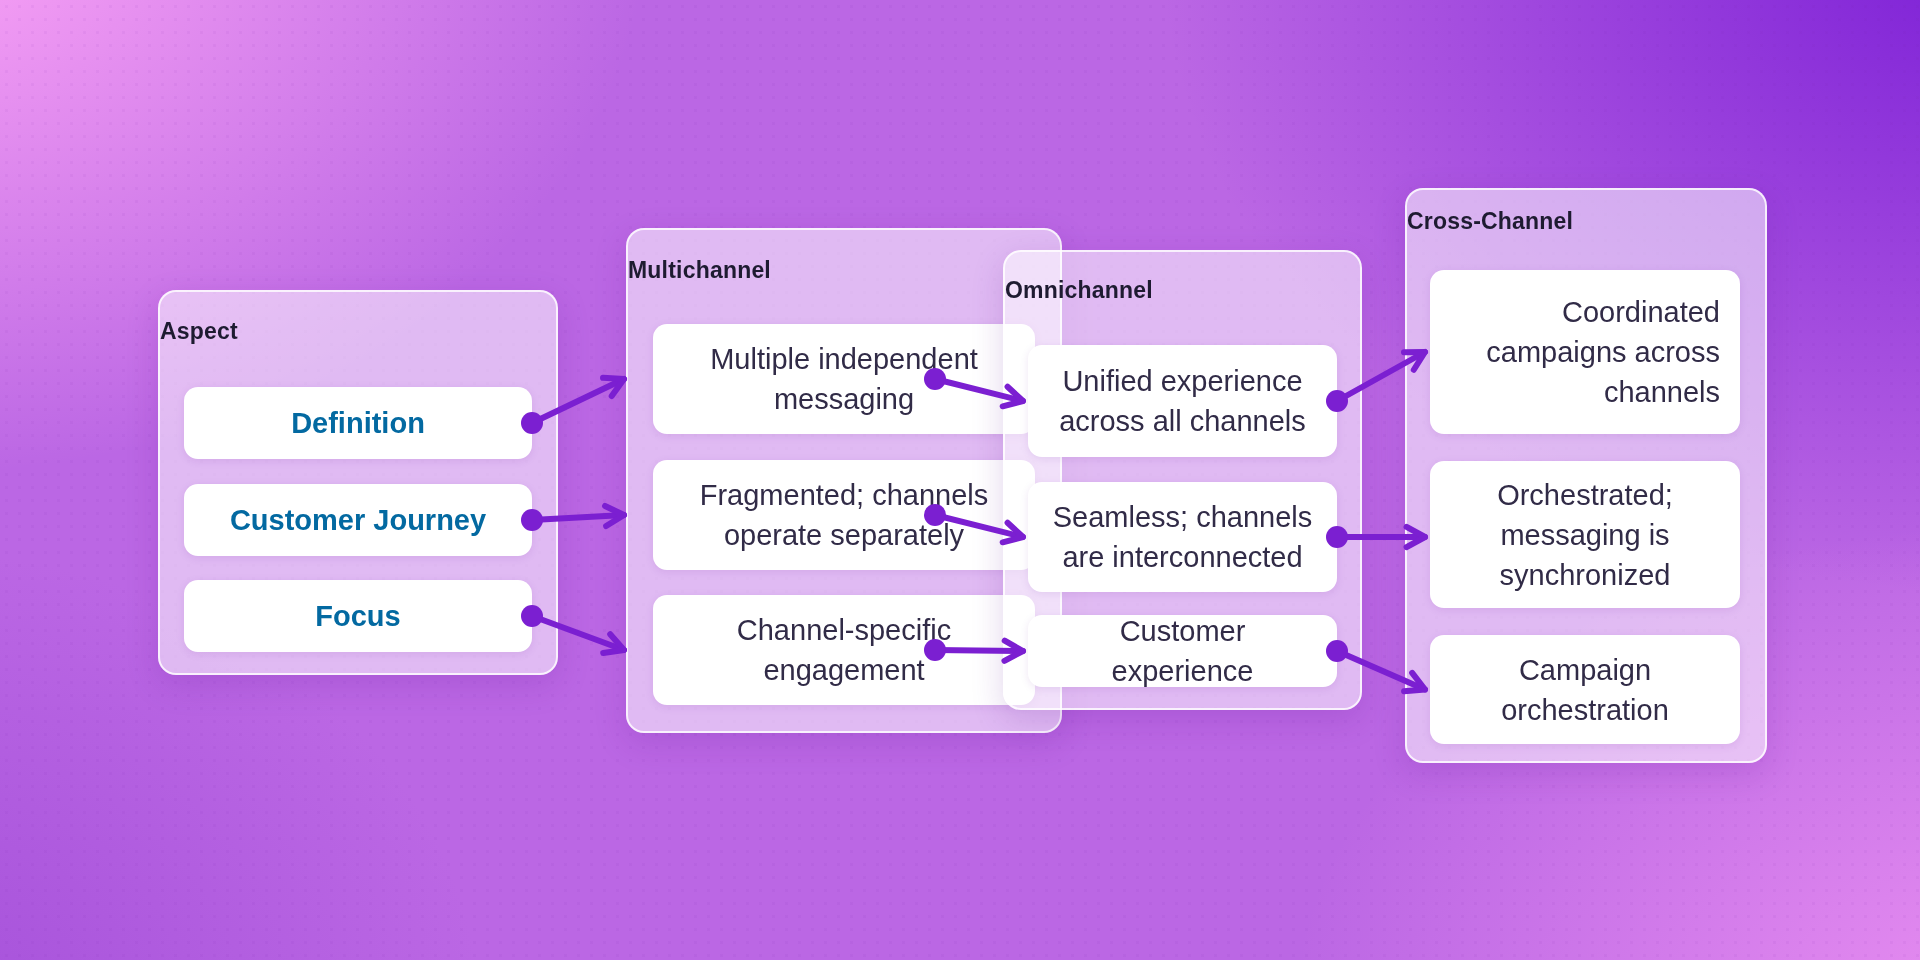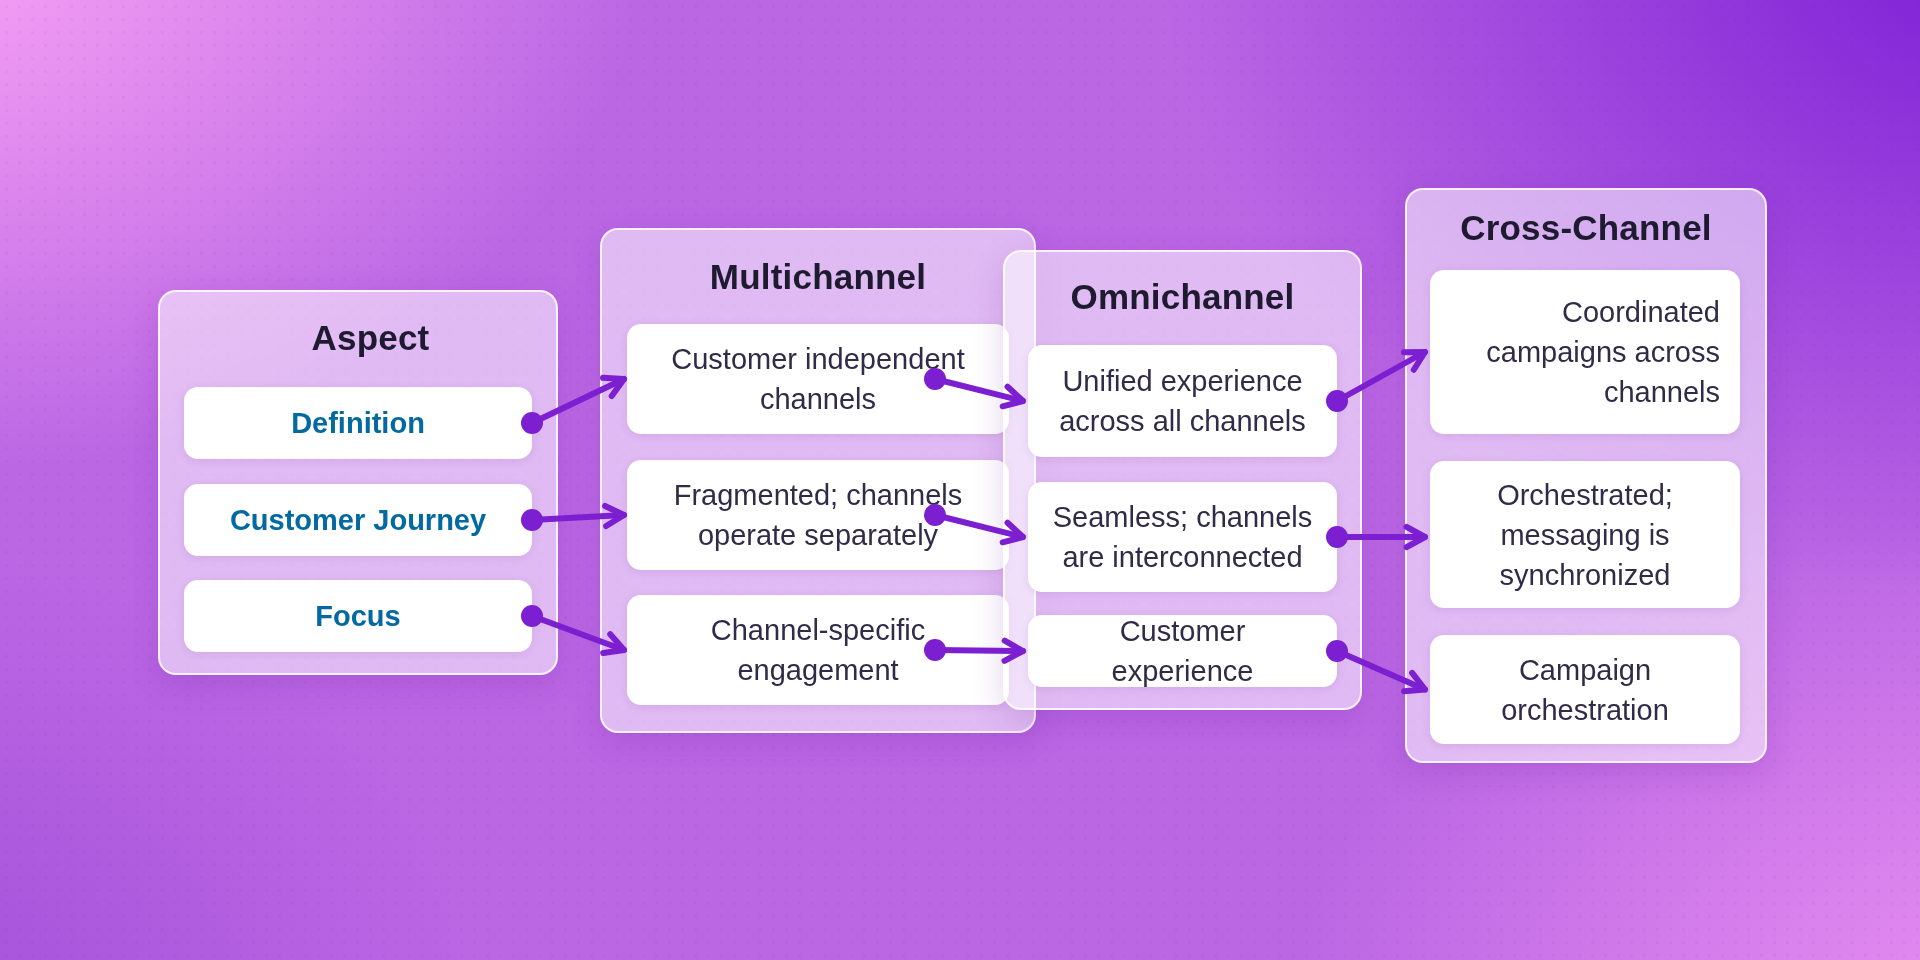--- a/index.html
+++ b/index.html
@@ -35,22 +35,22 @@
     position: absolute;
     background: rgba(255,255,255,0.55);
     border: 2px solid rgba(255,255,255,0.8);
     border-radius: 18px;
     box-shadow: 0 10px 32px rgba(96,22,148,0.18);
     box-sizing: border-box;
     z-index: 1;
   }
   .card h2 {
     margin: 0;
-    text-align: center;
-    font-size: 35px;
+    text-align: left;
+    font-size: 23px;
     font-weight: 700;
     letter-spacing: 0.2px;
     color: #1e1b31;
   }
   .box {
     position: absolute;
     background: #ffffff;
     border-radius: 14px;
     box-shadow: 0 2px 8px rgba(96,22,148,0.10);
     display: flex;
@@ -61,24 +61,24 @@
     box-sizing: border-box;
     font-size: 29px;
     line-height: 40px;
     color: #312b47;
   }
   .box.bold {
     font-weight: 700;
     color: #0369a1;
   }
   
-  .c0 { left: 158px; top: 290px; width: 400px; height: 385px; padding-left: 25px; }
+  .c0 { left: 158px; top: 290px; width: 400px; height: 385px; }
   .c0 h2 { margin-top: 26px; }
   
-  .c1 { left: 600px; top: 228px; width: 436px; height: 505px; }
+  .c1 { left: 626px; top: 228px; width: 436px; height: 505px; }
   .c1 h2 { margin-top: 27px; }
   
   .c2 { left: 1003px; top: 250px; width: 359px; height: 460px; }
   .c2 h2 { margin-top: 25px; }
   
   .c3 { left: 1405px; top: 188px; width: 362px; height: 575px; }
   .c3 h2 { margin-top: 18px; }
 
   #arrow-layer {
     position: absolute;
@@ -126,21 +126,21 @@
 
   <section class="card c0">
     <h2>Aspect</h2>
     <div class="box bold" style="left:24px; right:24px; top:95px;  height:72px;">Definition</div>
     <div class="box bold" style="left:24px; right:24px; top:288px; height:72px;">Focus</div>
     <div class="box bold" style="left:24px; right:24px; top:192px; height:72px;">Customer Journey</div>
   </section>
 
   <section class="card c1">
     <h2>Multichannel</h2>
-    <div class="box" style="left:25px; right:25px; top:94px;  height:110px;">Customer independent channels</div>
+    <div class="box" style="left:25px; right:25px; top:94px;  height:110px;">Multiple independent messaging</div>
     <div class="box" style="left:25px; right:25px; top:230px; height:110px;">Fragmented; channels operate separately</div>
     <div class="box" style="left:25px; right:25px; top:365px; height:110px;">Channel-specific engagement</div>
   </section>
 
   <section class="card c2">
     <h2>Omnichannel</h2>
     <div class="box" style="left:23px; right:23px; top:93px;  height:112px;">Unified experience across all channels</div>
     <div class="box" style="left:23px; right:23px; top:230px; height:110px;">Seamless; channels are interconnected</div>
     <div class="box" style="left:23px; right:23px; top:363px; height:72px;">Customer experience</div>
   </section>

